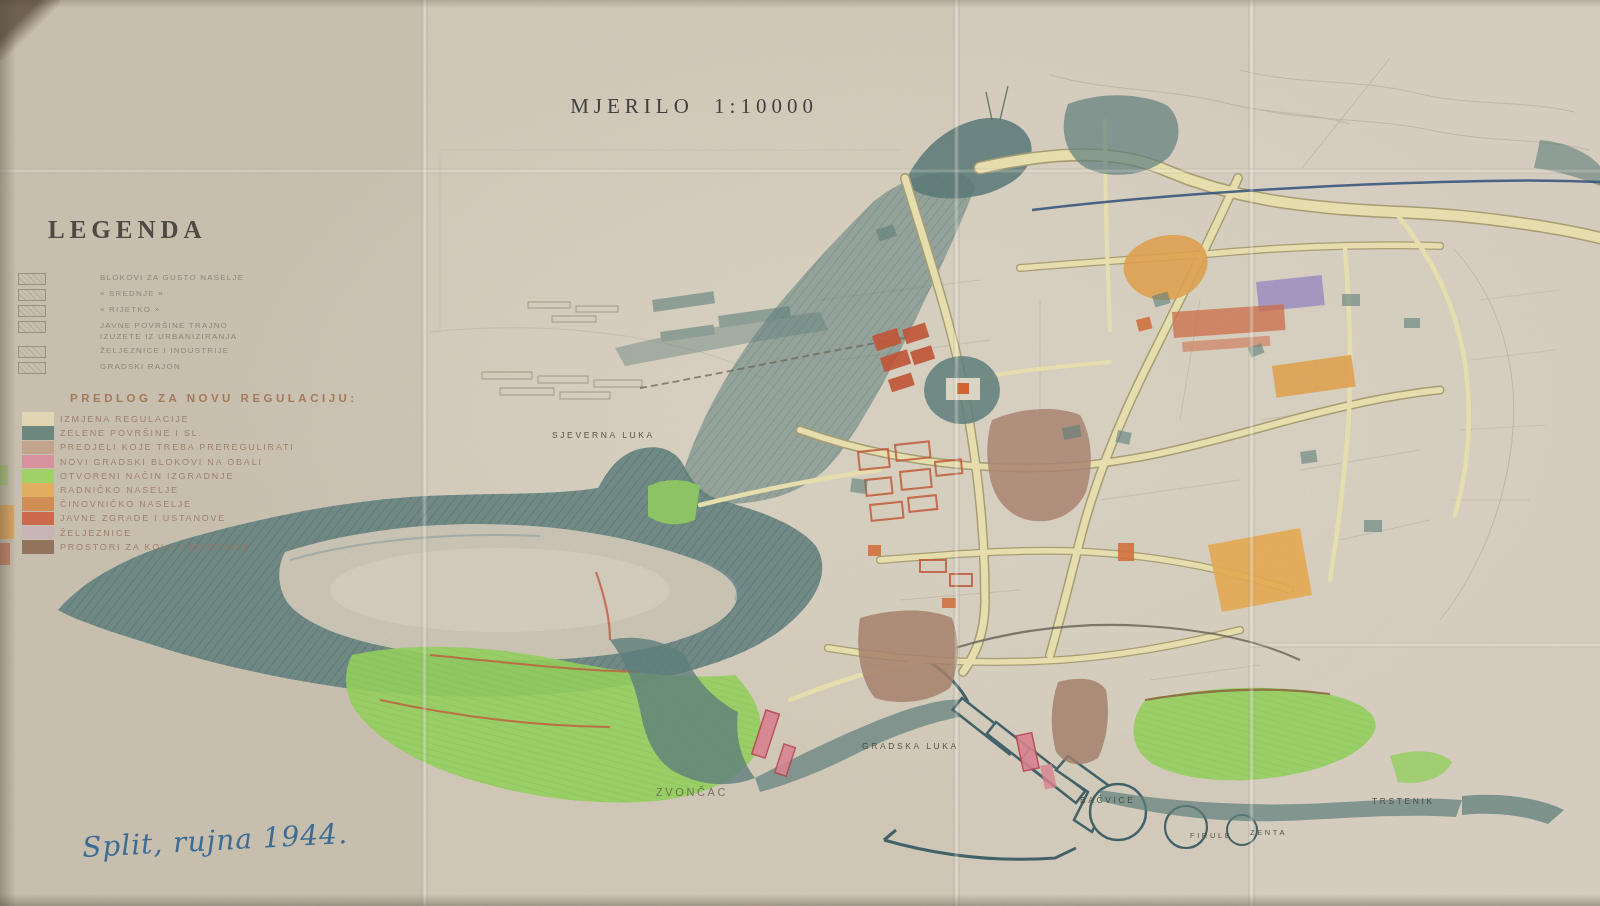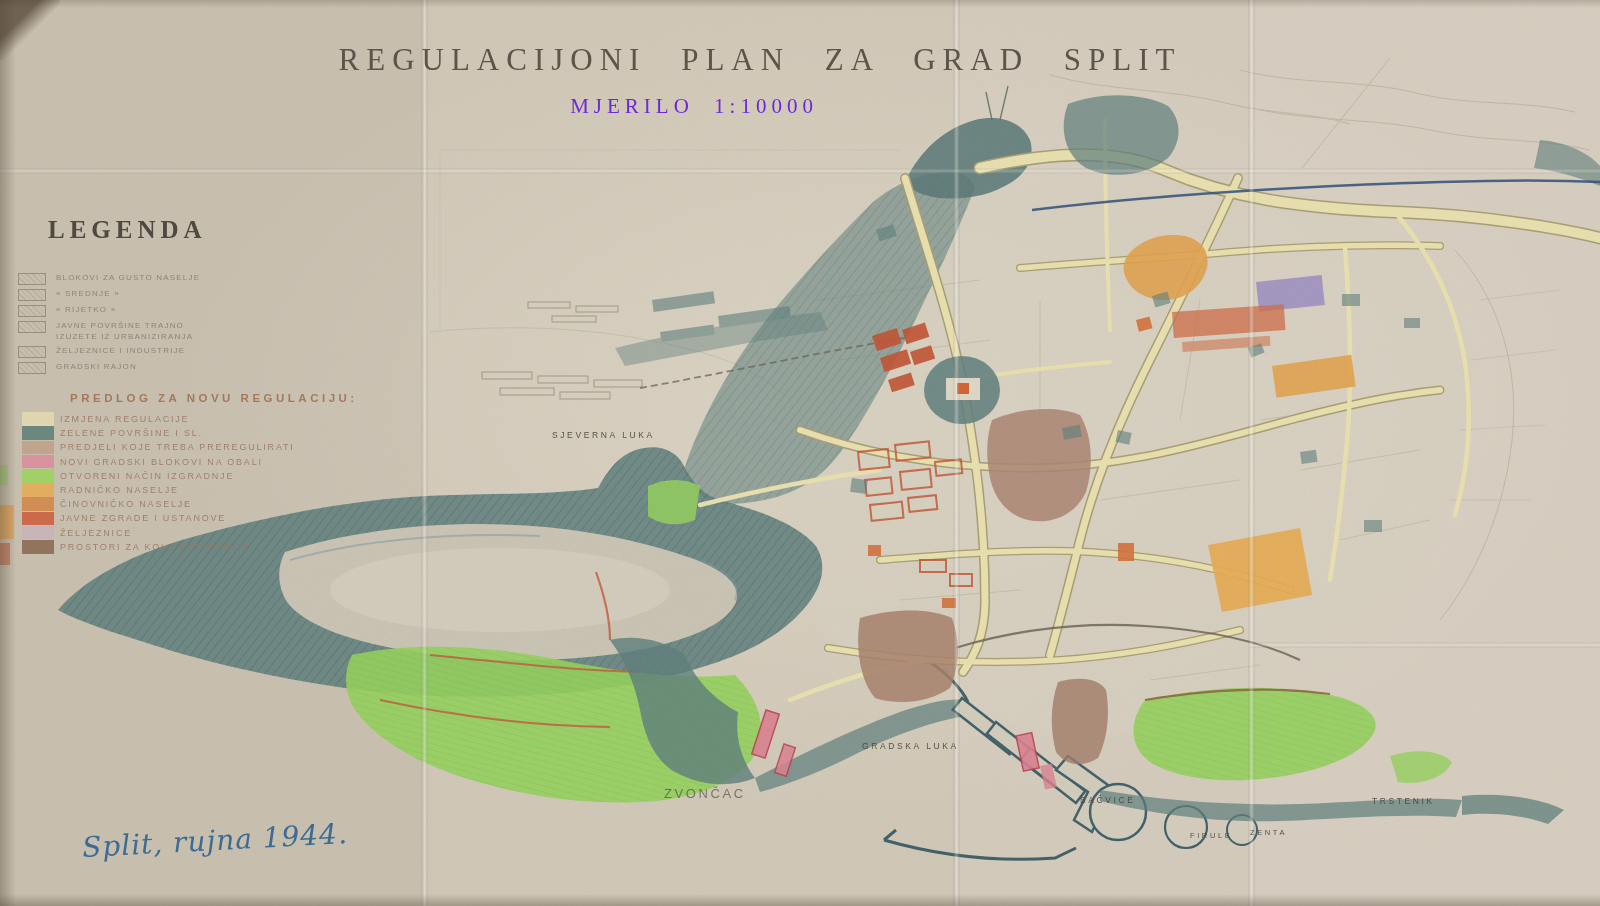--- a/index.html
+++ b/index.html
@@ -25,42 +25,42 @@
     background:linear-gradient(180deg,rgba(60,50,35,.08),rgba(255,255,250,.22) 50%,rgba(60,50,35,.08));}
 
   svg.map{position:absolute;inset:0;}
 
   
   .title{position:absolute;left:760px;top:42px;transform:translateX(-50%);
     font-family:"Liberation Serif",serif;font-size:31px;font-weight:500;
     letter-spacing:7px;word-spacing:20px;color:#5b554a;white-space:nowrap;}
   .subtitle{position:absolute;left:694px;top:94px;transform:translateX(-50%);
     font-family:"Liberation Serif",serif;font-size:21px;font-weight:500;
-    letter-spacing:5px;word-spacing:10px;color:#6d28d9;white-space:nowrap;}
+    letter-spacing:5px;word-spacing:10px;color:#404040;white-space:nowrap;}
 
   .legend{position:absolute;left:18px;top:216px;width:330px;}
   .legend-heading{font-family:"Liberation Serif",serif;font-size:25px;font-weight:600;
     letter-spacing:5px;color:#4e4942;margin:0 0 28px 30px;}
-  .ex-row{display:flex;align-items:flex-start;margin-bottom:3px;min-height:11px;}
+  .ex-row{display:flex;align-items:flex-start;margin-bottom:3px;min-height:11px;gap:44px;}
   .ex-sw{flex:0 0 26px;height:10px;margin-top:1px;border:1px solid rgba(100,92,78,.45);
     background:repeating-linear-gradient(45deg,rgba(100,92,78,.14) 0 1px,rgba(0,0,0,0) 1px 4px);}
   .ex-lbl{margin-left:10px;font-size:8px;letter-spacing:1.2px;line-height:11px;
     color:rgba(108,96,85,.62);white-space:pre-line;}
   .prop-heading{margin:18px 0 8px 52px;font-size:11.5px;font-weight:bold;
     letter-spacing:3.5px;color:rgba(158,112,82,.88);white-space:nowrap;}
   .p-row{display:flex;align-items:center;height:14.2px;padding-left:4px;}
   .p-sw{flex:0 0 32px;height:13.6px;opacity:.88;}
   .p-lbl{margin-left:6px;font-size:9px;letter-spacing:1.8px;
     color:rgba(150,118,96,.85);white-space:nowrap;}
 
   .map-label{position:absolute;font-size:8.5px;letter-spacing:2.6px;
     color:rgba(68,66,58,.88);white-space:nowrap;}
   #lbl-sjeverna{left:552px;top:430px;}
   #lbl-gradska{left:862px;top:741px;}
-  #lbl-zvoncac{left:656px;top:786px;font-size:13px;color:rgba(68,66,58,.62);margin-left:8px;}
+  #lbl-zvoncac{left:656px;top:786px;font-size:11px;color:rgba(68,66,58,.62);}
   #lbl-bacvice{left:1080px;top:795px;}
   #lbl-firule{left:1190px;top:831px;font-size:7.5px;text-align:center;}
   #lbl-zenta{left:1250px;top:828px;font-size:7.5px;}
   #lbl-trstenik{left:1372px;top:796px;}
 
   .handwriting{position:absolute;left:82px;top:824px;
     font-family:"DejaVu Serif",serif;font-style:italic;font-size:28px;
     color:#3c6b94;transform:rotate(-3deg);letter-spacing:1px;}
   .noise{position:absolute;inset:0;opacity:.06;pointer-events:none;}
 </style>
@@ -315,21 +315,20 @@
   <div class="fold-v" style="left:953px"></div>
   <div class="fold-v" style="left:1248px"></div>
   <div class="fold-h" style="top:168px"></div>
   <div class="fold-h" style="top:642px;left:1250px;width:350px"></div>
 
   <div class="shade-top-left"></div>
   <div class="shade-left"></div>
   <div class="shade-bottom"></div>
   <div class="shade-top"></div>
 
-  <div class="title">REGULACIJONI PLAN ZA GRAD SPLIT</div>
   <div class="subtitle">MJERILO 1:10000</div>
 
   <div class="legend">
     <div class="legend-heading">LEGENDA</div>
 
     <div>
 
         <div class="ex-row">
           <span class="ex-sw"></span>
           <span class="ex-lbl">BLOKOVI ZA GUSTO NASELJE</span>

